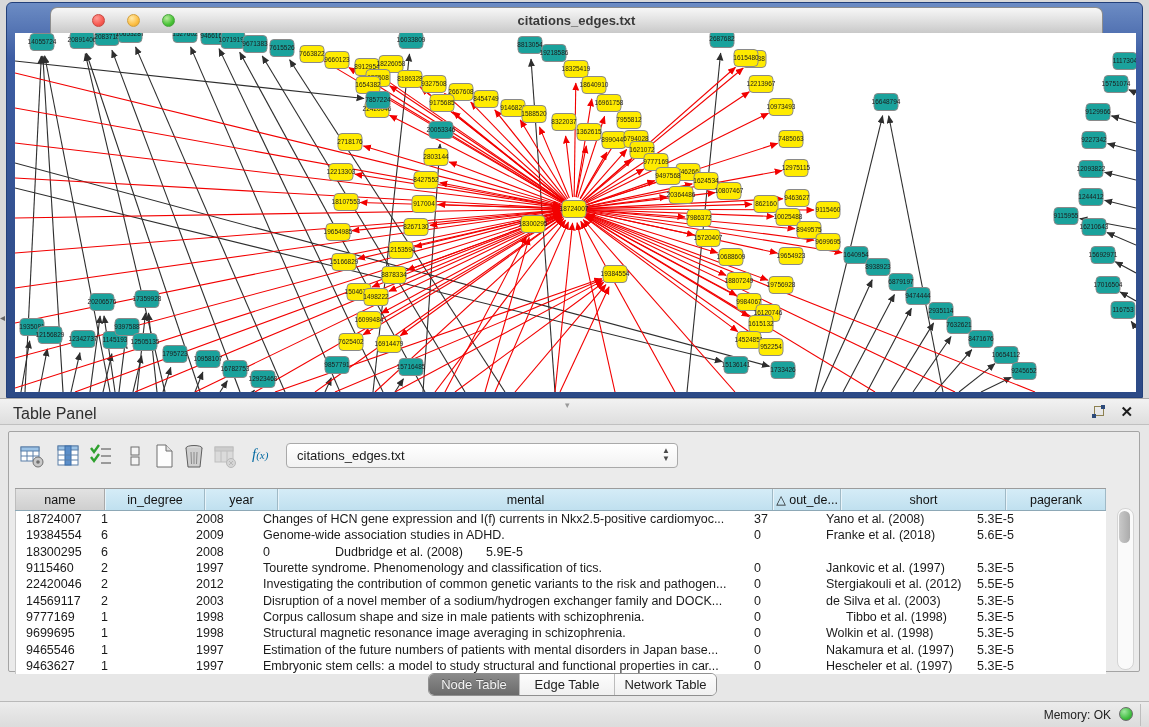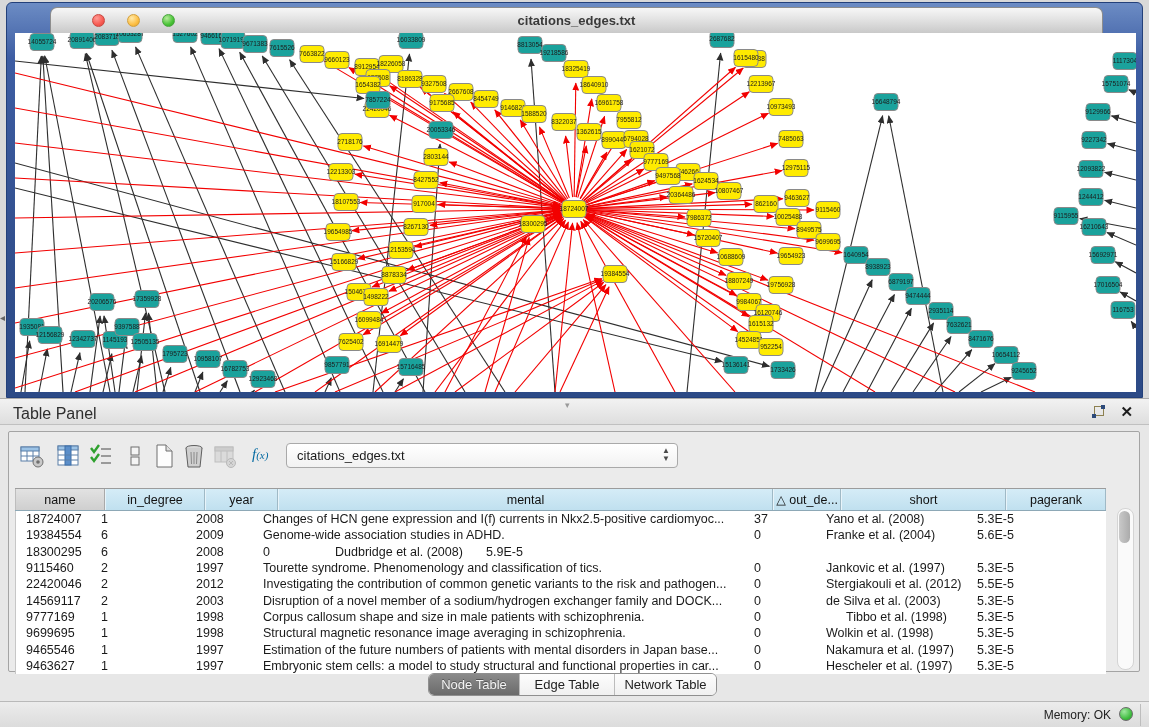--- a/index.html
+++ b/index.html
@@ -857,21 +857,21 @@
               <div class="tcell" style="width: 64px; padding-left: 4px;">37</div>
               <div class="tcell" style="width: 153px; padding-left: 12px;">Yano et al. (2008)</div>
               <div class="tcell" style="width: 90px; padding-left: 10px;">5.3E-5</div>
             </div>
             <div class="trow">
               <div class="tcell" style="width: 80px; padding-left: 10px;">19384554</div>
               <div class="tcell" style="width: 95px; padding-left: 5px;">6</div>
               <div class="tcell" style="width: 68px; padding-left: 5px;">2009</div>
               <div class="tcell" style="width: 491px; padding-left: 4px;">Genome-wide association studies in ADHD.</div>
               <div class="tcell" style="width: 64px; padding-left: 4px;">0</div>
-              <div class="tcell" style="width: 153px; padding-left: 12px;">Franke et al. (2004)</div>
+              <div class="tcell" style="width: 153px; padding-left: 12px;">Franke et al. (2018)</div>
               <div class="tcell" style="width: 90px; padding-left: 10px;">5.6E-5</div>
             </div>
             <div class="trow">
               <div class="tcell" style="width: 80px; padding-left: 10px;">18300295</div>
               <div class="tcell" style="width: 95px; padding-left: 5px;">6</div>
               <div class="tcell" style="width: 68px; padding-left: 5px;">2008</div>
               <div class="tcell" style="width: 64px; padding-left: 4px;">0</div>
               <div class="tcell" style="width: 153px; padding-left: 12px;">Dudbridge et al. (2008)</div>
               <div class="tcell" style="width: 90px; padding-left: 10px;">5.9E-5</div>
             </div>

